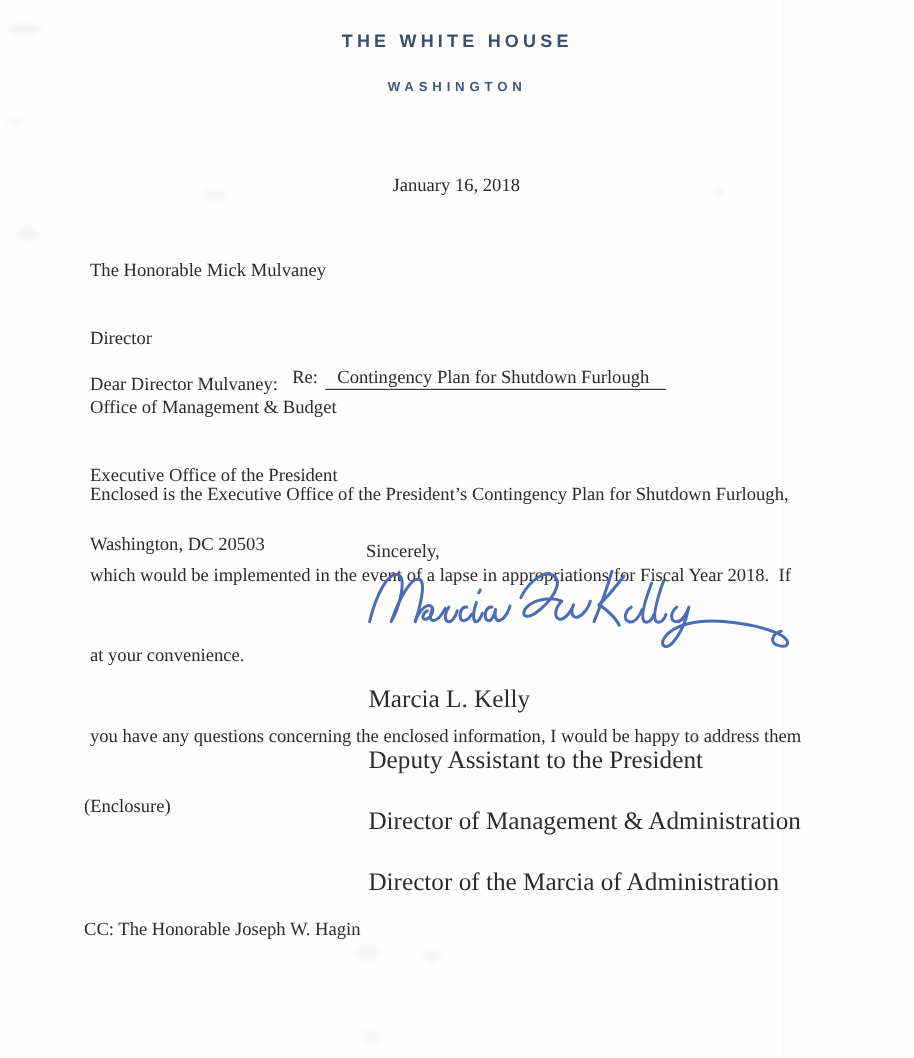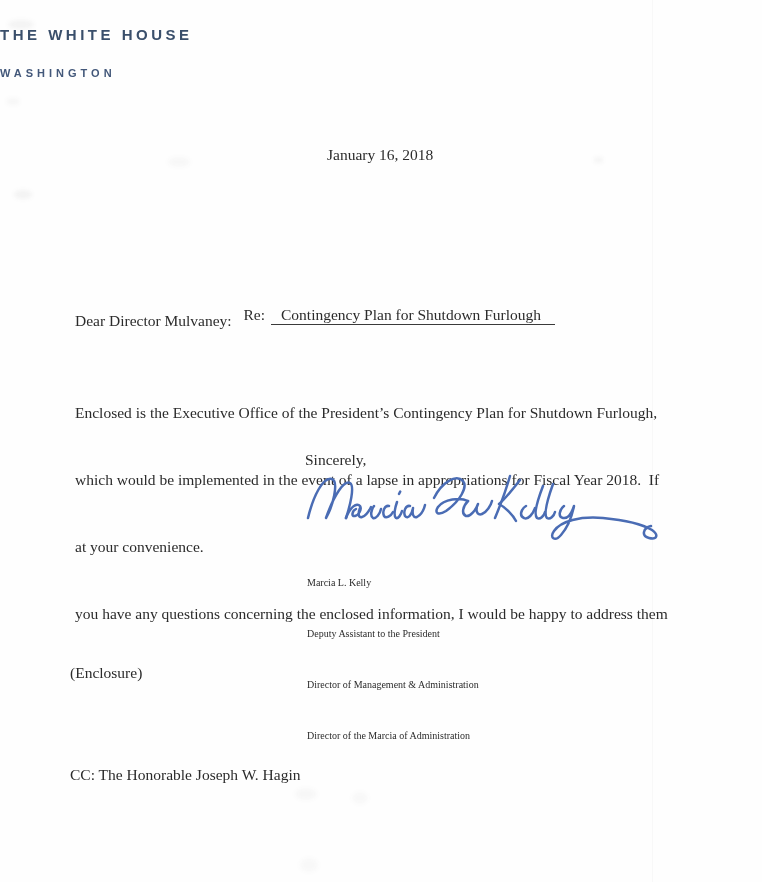--- a/index.html
+++ b/index.html
@@ -6,21 +6,21 @@
   .page {
     position: relative;
     width: 762px;
     height: 882px;
     background: #fefefe;
     overflow: hidden;
     font-family: "Liberation Serif", serif;
     color: #2b2b2b;
   }
   
-  .letterhead { position: absolute; top: 26px; left: 0; width: 100%; text-align: left; }
+  .letterhead { position: absolute; top: 26px; left: 0; width: 100%; text-align: center; }
   .lh-title {
     font-family: "Liberation Sans", sans-serif;
     font-weight: bold;
     font-size: 15px;
     letter-spacing: 3.5px;
     color: #3a4f6b;
   }
   .lh-sub {
     margin-top: 24px;
     font-family: "Liberation Sans", sans-serif;
@@ -35,21 +35,21 @@
   .subject { top: 288px; left: 228px; }
   .subject-text {
     border-bottom: 1px solid #3a3a3a;
     padding: 0 14px 1px 10px;
     margin-left: 6px;
   }
   .salutation { top: 312px; left: 75px; }
   .body-par { top: 357px; left: 75px; line-height: 22.4px; }
   .valediction { top: 451px; left: 305px; }
   .sig-svg { position: absolute; top: 464px; left: 298px; }
-  .signer { top: 540px; left: 307px; line-height: 17px; font-size: 10px; }
+  .signer { top: 540px; left: 307px; line-height: 17px; font-size: 21px; }
   .enclosure { top: 624px; left: 70px; margin-top: 40px; }
   .cc { top: 752px; left: 70px; margin-top: 14px; }
 
   
   .smudge { position: absolute; border-radius: 50%; filter: blur(2px); background: rgba(60,60,60,0.06); }
   .sm1 { left: 8px;  top: 20px;  width: 26px; height: 9px; }
   .sm2 { left: 6px;  top: 98px;  width: 14px; height: 7px;  background: rgba(60,60,60,0.04); }
   .sm3 { left: 14px; top: 190px; width: 18px; height: 9px; }
   .sm4 { left: 168px; top: 157px; width: 22px; height: 10px; background: rgba(60,60,60,0.035); }
   .sm5 { left: 594px; top: 157px; width: 9px;  height: 6px; }
@@ -73,20 +73,27 @@
   <div class="smudge sm8"></div>
   <div class="edge-line"></div>
 
   <div class="letterhead">
     <div class="lh-title">THE WHITE HOUSE</div>
     <div class="lh-sub">WASHINGTON</div>
   </div>
 
   <div class="txt date-line">January 16, 2018</div>
 
+  <div class="txt address">
+    <div>The Honorable Mick Mulvaney</div>
+    <div>Director</div>
+    <div>Office of Management &amp; Budget</div>
+    <div>Executive Office of the President</div>
+    <div>Washington, DC 20503</div>
+  </div>
 
   <div class="txt subject">
     <span>Re:</span><span class="subject-text">Contingency Plan for Shutdown Furlough</span>
   </div>
 
   <div class="txt salutation">Dear Director Mulvaney:</div>
 
   <div class="txt body-par">
     <div>Enclosed is the Executive Office of the President’s Contingency Plan for Shutdown Furlough,</div>
     <div>which would be implemented in the event of a lapse in appropriations for Fiscal Year 2018.  If</div>

